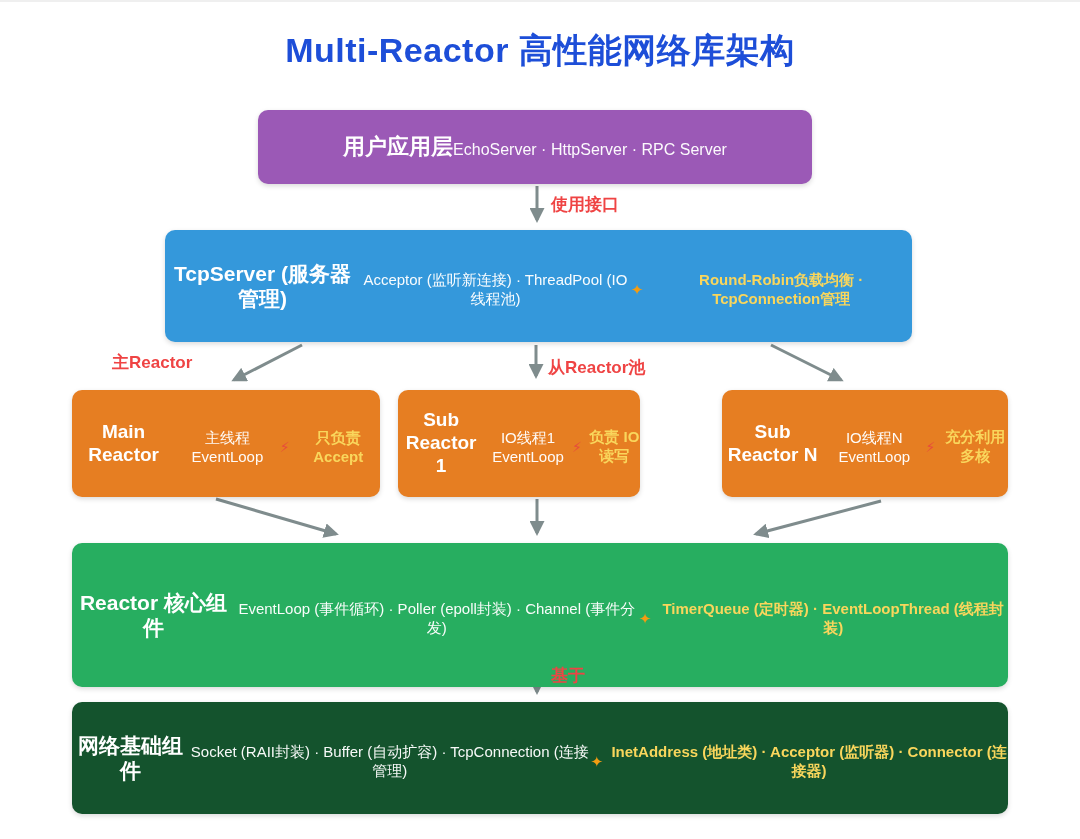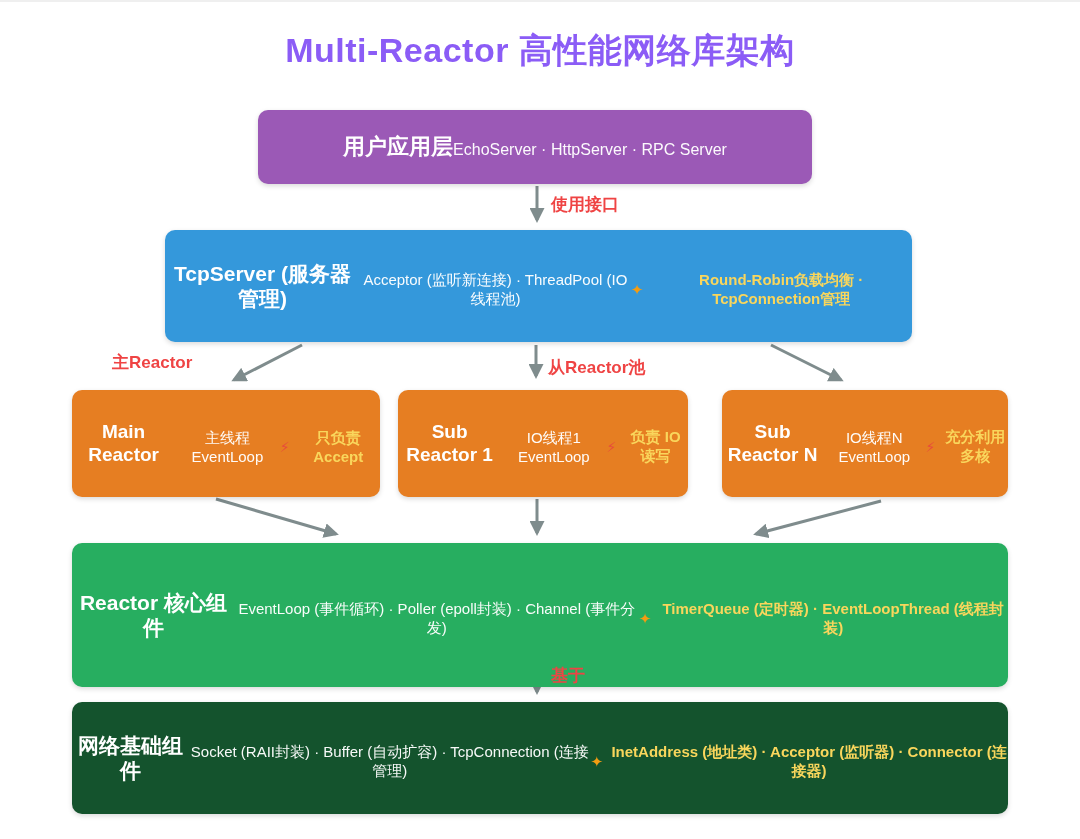--- a/index.html
+++ b/index.html
@@ -7,21 +7,21 @@
     position:relative;
     width:1080px;height:839px;
     background:#fff;
     border-top:2px solid #efefef;
     font-family:"Liberation Sans","DejaVu Sans",sans-serif;
     overflow:hidden;
   }
   .diagram-title{
     position:absolute;left:0;top:26px;width:100%;
     text-align:center;
-    font-size:34px;font-weight:bold;color:#8b5cf6;
+    font-size:34px;font-weight:bold;color:#1d4ed8;
     letter-spacing:0.5px;
   }
   .node{
     position:absolute;
     border-radius:10px;
     color:#fff;
     display:flex;flex-direction:row;
     align-items:center;justify-content:center;
     text-align:center;
     box-shadow:0 2px 5px rgba(0,0,0,0.15);
@@ -32,21 +32,21 @@
   .icon{margin-right:7px;font-weight:normal;}
   .sparkle{color:#f39c12;font-size:15px;}
   .bolt{color:#e74c3c;font-size:14px;}
   .node-app{left:258px;top:108px;width:554px;height:74px;background:#9b59b6;}
   .node-app .t{font-size:22px;}
   .node-app .l1{font-size:16px;margin-top:6px;}
   .node-tcpserver{left:165px;top:228px;width:747px;height:112px;background:#3498db;}
   .node-orange{background:#e67e22;height:107px;top:388px;}
   .node-orange .t{font-size:19px;}
   .node-main{left:72px;width:308px;}
-  .node-sub1{left:398px;width:290px;}
+  .node-sub1{left:398px;width:242px;}
   .node-subn{left:722px;width:286px;}
   .node-core{left:72px;top:541px;width:936px;height:144px;background:#27ae60;}
   .node-base{left:72px;top:700px;width:936px;height:112px;background:#14532d;}
   .edge-label{
     position:absolute;
     font-size:17px;font-weight:bold;color:#ef4444;
     white-space:nowrap;
   }
   .lbl-use-api{left:551px;top:191px;}
   .lbl-main{left:112px;top:349px;}

